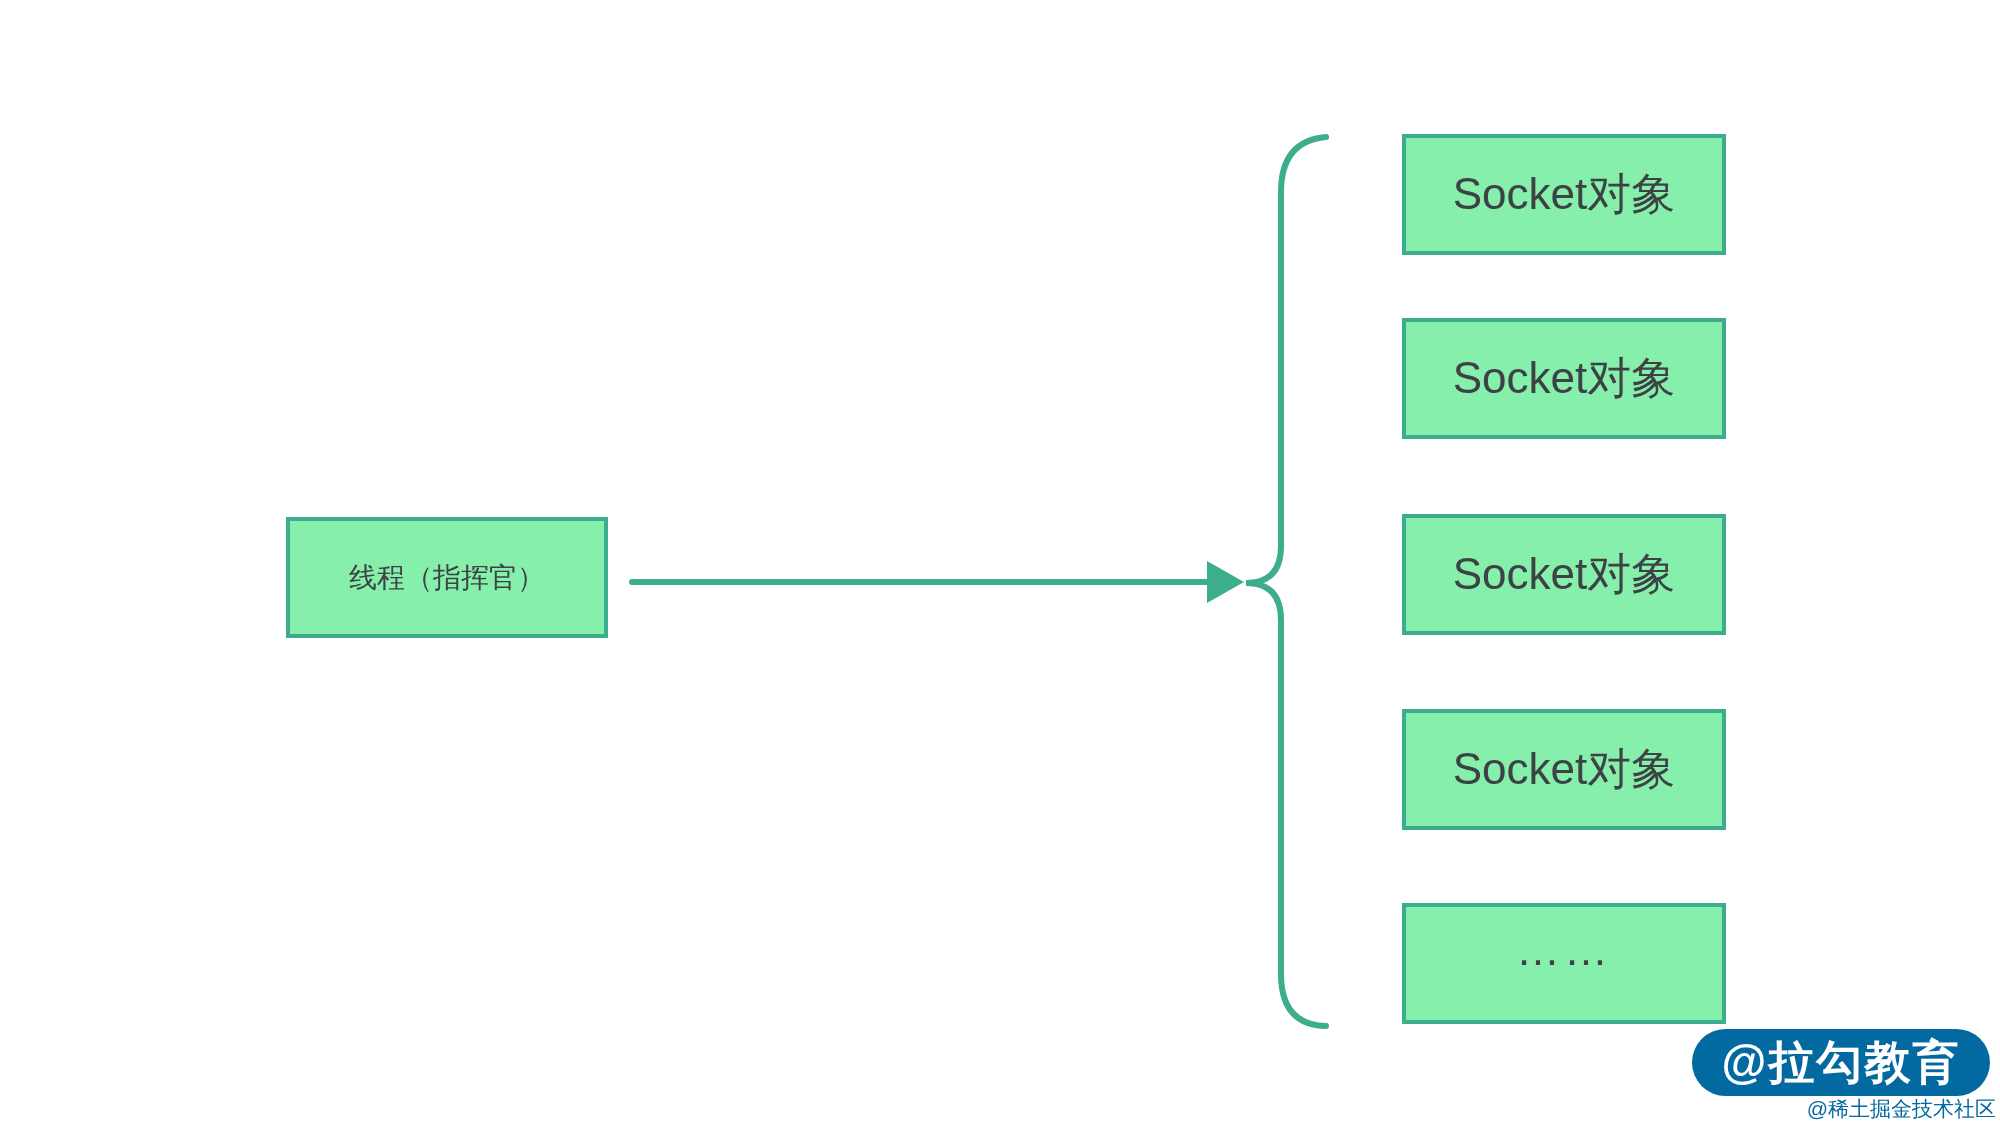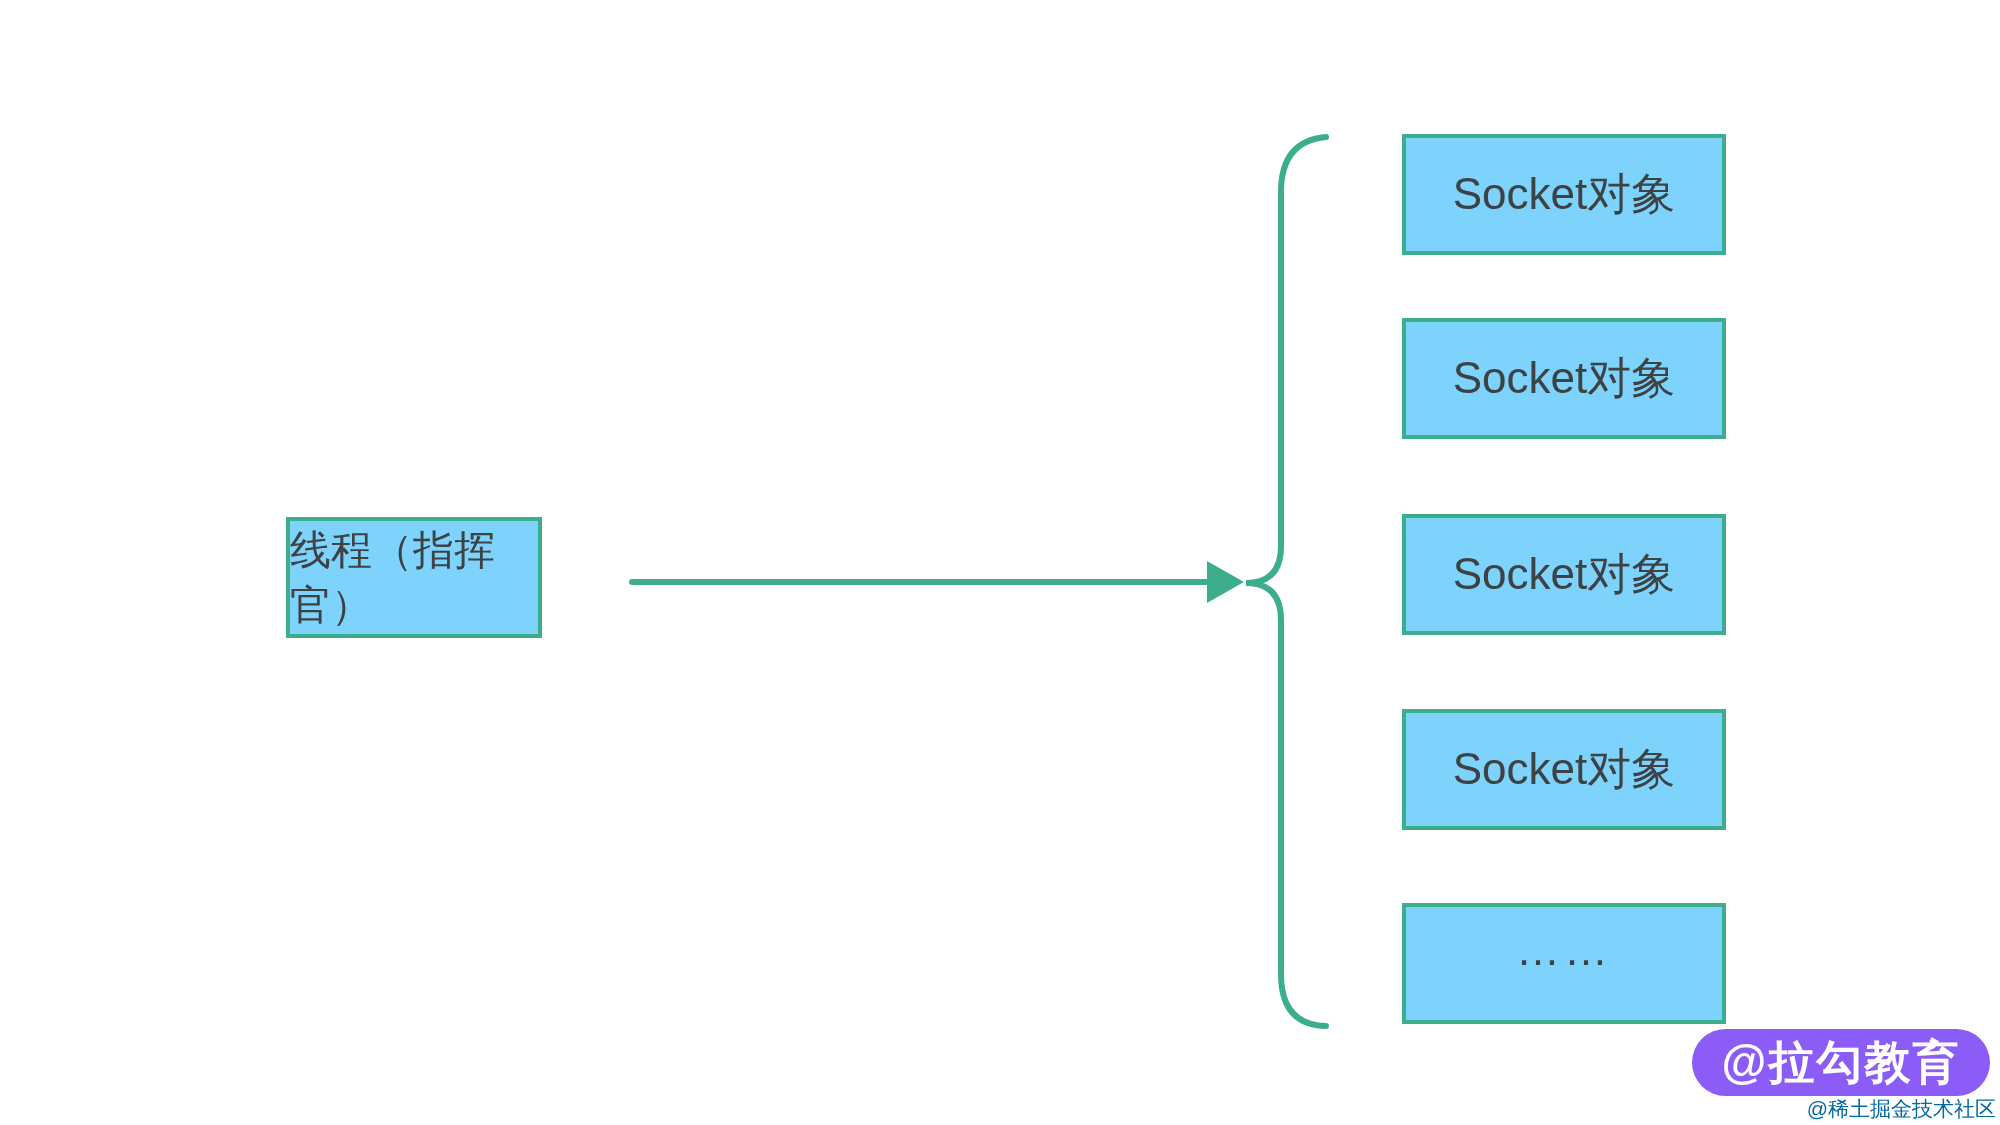--- a/index.html
+++ b/index.html
@@ -20,32 +20,32 @@
     left: 0;
     top: 0;
     width: 2000px;
     height: 1125px;
     pointer-events: none;
   }
   .node {
     position: absolute;
     box-sizing: border-box;
     border: 4px solid #3cae8e;
-    background: #7dd3fc;
+    background: #86efac;
     display: flex;
     align-items: center;
     justify-content: center;
     color: #3d4245;
   }
   .left-node {
     left: 286px;
     top: 517px;
-    width: 256px;
+    width: 322px;
     height: 121px;
-    font-size: 41px;
+    font-size: 28px;
   }
   .socket-node {
     left: 1402px;
     width: 324px;
     height: 121px;
     font-size: 44px;
   }
   .socket-1 { top: 134px; }
   .socket-2 { top: 318px; }
   .socket-3 { top: 514px; }
@@ -61,21 +61,21 @@
     font-size: 47px;
     font-weight: bold;
     color: #383c40;
   }
   .watermark-pill {
     position: absolute;
     left: 1692px;
     top: 1029px;
     width: 298px;
     height: 67px;
-    background: #8b5cf6;
+    background: #0369a1;
     border-radius: 34px;
     display: flex;
     align-items: center;
     justify-content: center;
     color: #ffffff;
     font-size: 46px;
     font-weight: bold;
     letter-spacing: 2px;
   }
   .watermark-community {

